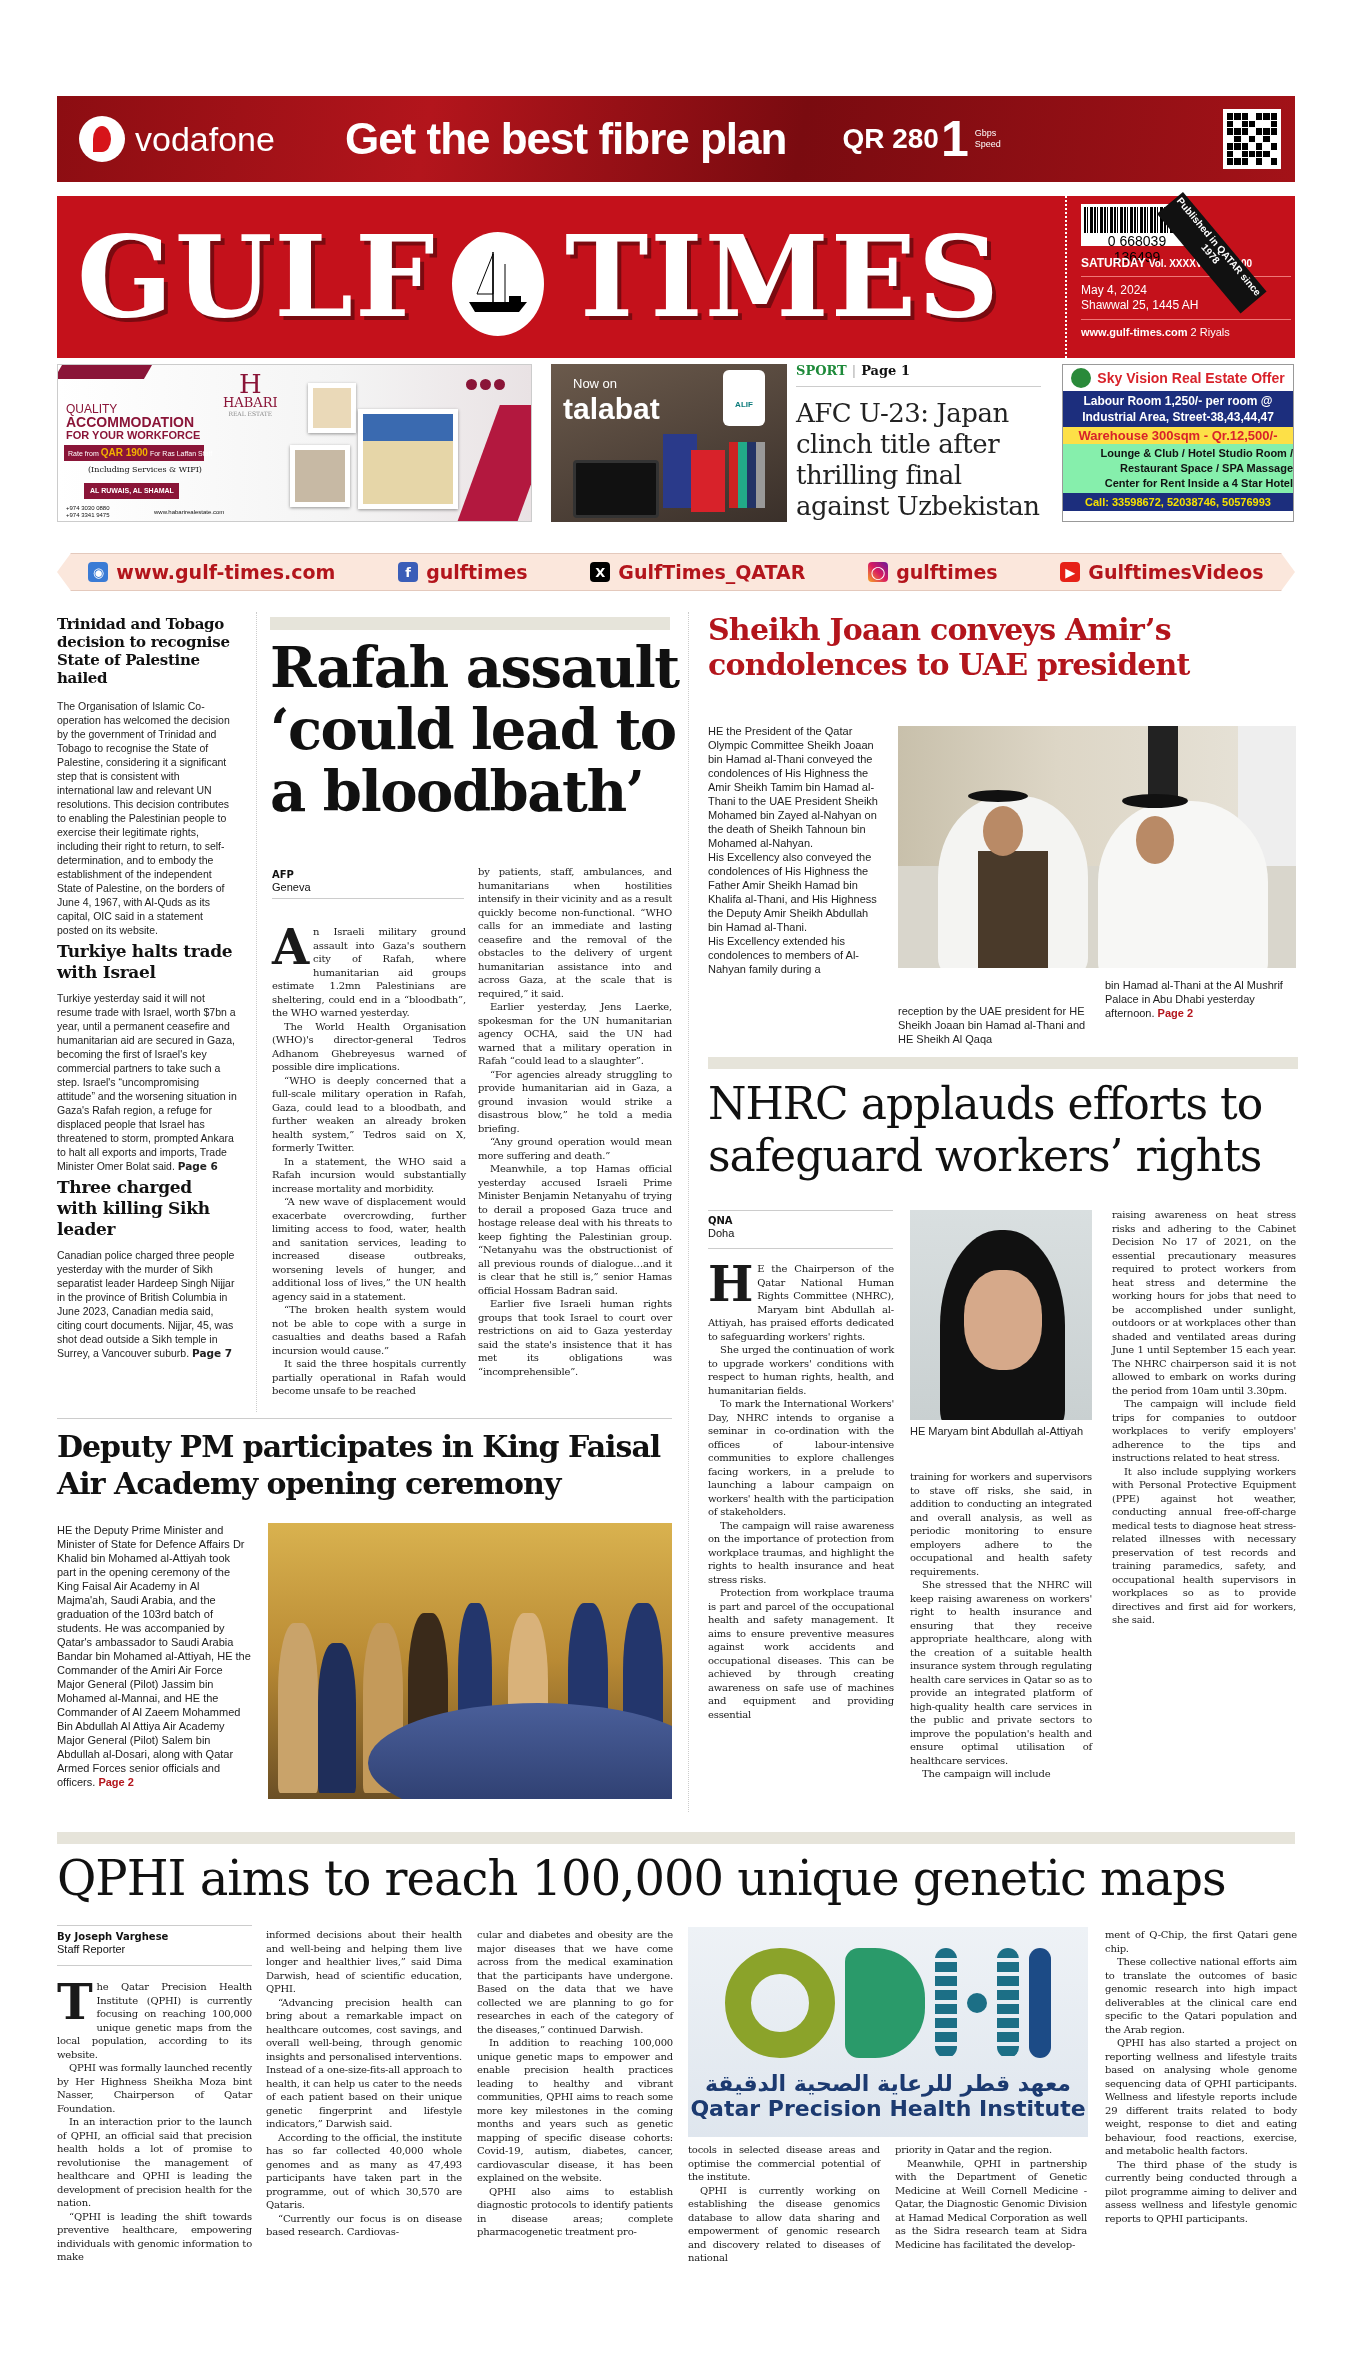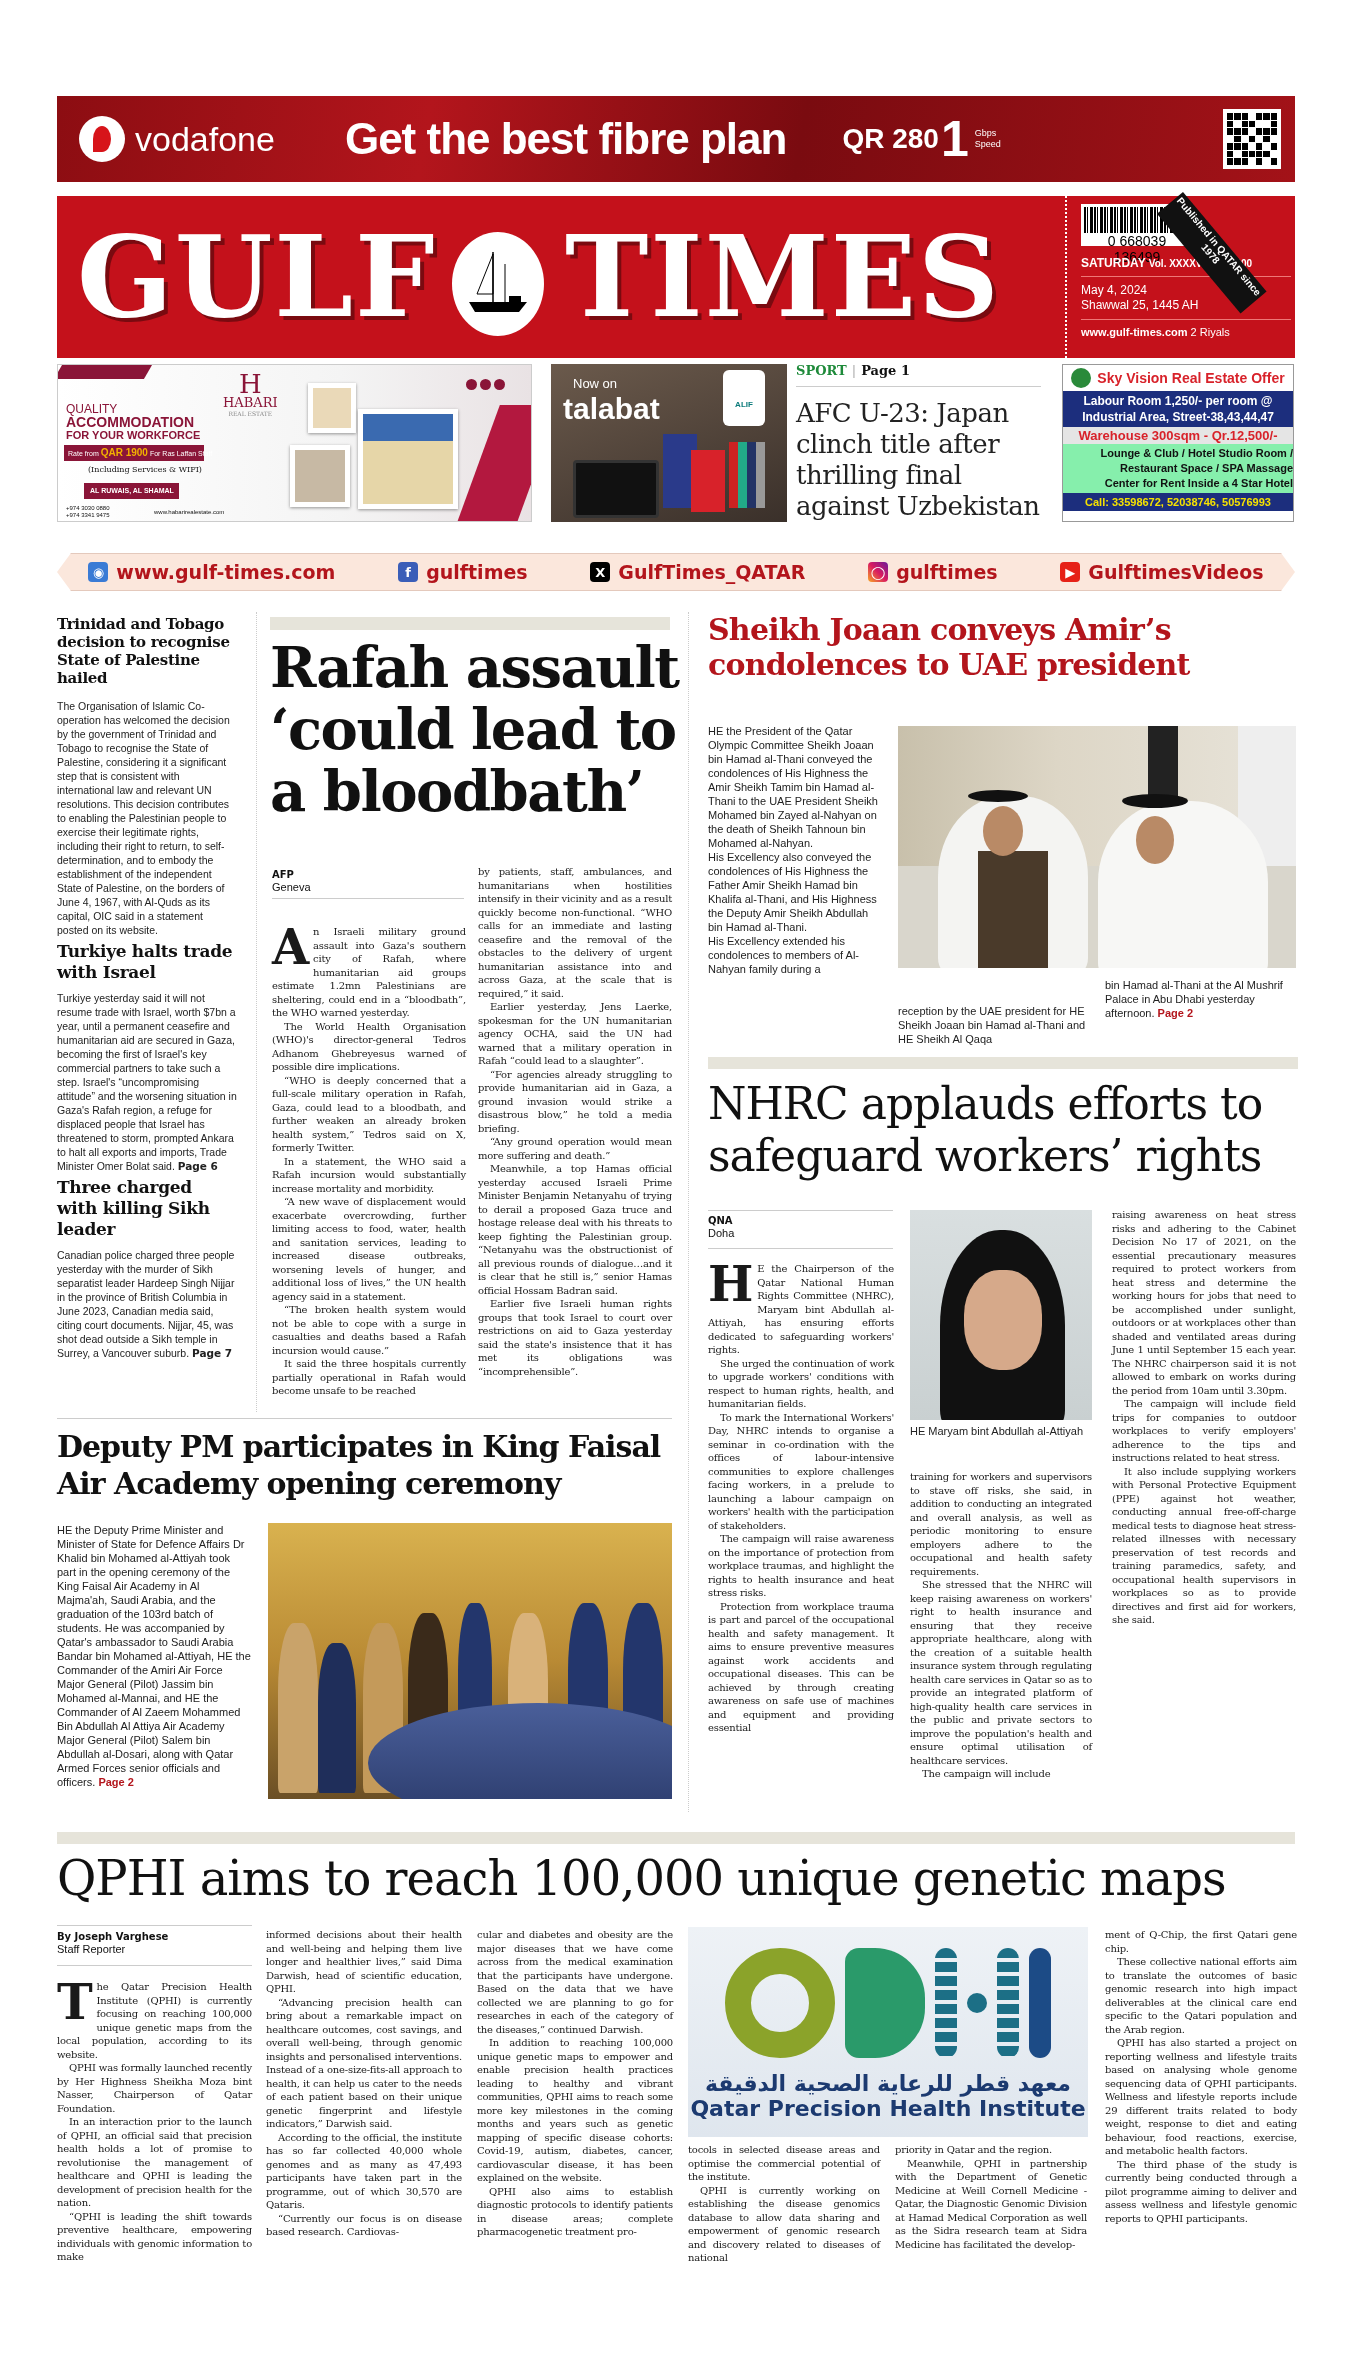--- a/index.html
+++ b/index.html
@@ -67,21 +67,21 @@
   .sport-kick { left: 796px; top: 363px; font-family: "DejaVu Serif", serif; font-size: 13px; font-weight: bold; }
   .sport-kick .s { color: #1e8a3a; }
   .sport-kick .sep { color: #aaa; font-weight: normal; margin: 0 5px; }
   .sport-rule { left: 796px; top: 386px; width: 245px; border-top: 1px solid #ccc; }
   .sport-head { left: 796px; top: 398px; width: 252px; font-family: "DejaVu Serif", serif; font-size: 26px; line-height: 31px; color: #222; font-weight: normal; letter-spacing: -0.5px; }
 
   .skyv { left: 1062px; top: 364px; width: 232px; height: 158px; border: 1px solid #999; font-family: "Liberation Sans", sans-serif; font-weight: bold; text-align: center; overflow:hidden; }
   .sv-top { height: 26px; background: #fff; color: #d8222a; font-size: 14px; line-height: 26px; display:flex; align-items:center; justify-content:center; gap: 6px; }
   .sv-top i { width: 20px; height: 20px; border-radius: 50%; background: #2a8a3a; display:block; }
   .sv-blue { background: #1c2e7d; color: #fff; font-size: 12px; line-height: 16px; padding: 2px 0; }
-  .sv-yellow { background: #e5e5e5; color: #d8222a; font-size: 13px; line-height: 17px; }
+  .sv-yellow { background: #fde047; color: #d8222a; font-size: 13px; line-height: 17px; }
   .sv-white { background: #86efac; color: #111; font-size: 11px; line-height: 15px; padding: 2px 0; text-align: right; }
   .sv-call { background: #1c2e7d; color: #f6e200; font-size: 11px; line-height: 18px; }
 
   
   .social { left: 57px; top: 553px; width: 1238px; height: 38px; background: #fbe7dc; border-top: 1px solid #e4c9bc; border-bottom: 1px solid #e4c9bc; display: flex; align-items: center; justify-content: space-around; font-family: "DejaVu Sans", sans-serif; font-weight: bold; color: #b3151c; font-size: 19px; clip-path: polygon(14px 0, calc(100% - 14px) 0, 100% 50%, calc(100% - 14px) 100%, 14px 100%, 0 50%); }
   .soc-item { display: flex; align-items: center; gap: 8px; }
   .soc-icon { width: 20px; height: 20px; border-radius: 4px; display:flex; align-items:center; justify-content:center; color:#fff; font-size: 13px; font-family: "DejaVu Sans", sans-serif; }
 
   
   .lcol { left: 57px; top: 615px; width: 180px; font-family: "Liberation Sans", sans-serif; }
@@ -361,21 +361,21 @@
 </div>
 <div class="abs joaan-cap" style="left:898px;top:1004px;width:195px;"><span>reception by the UAE president for HE Sheikh Joaan bin Hamad al-Thani and HE Sheikh Al Qaqa</span></div>
 <div class="abs joaan-cap" style="left:1105px;top:978px;width:195px;"><span>bin Hamad al-Thani at the Al Mushrif Palace in Abu Dhabi yesterday afternoon.</span> <span class="red">Page 2</span></div>
 
 <div class="abs nhrc-bar"></div>
 <div class="abs nhrc-head">NHRC applauds efforts to safeguard workers’ rights</div>
 <div class="abs hr" style="left:708px;top:1210px;width:185px;"></div>
 <div class="abs byline" style="left:708px;top:1214px;width:185px;"><b>QNA</b><span>Doha</span></div>
 <div class="abs hr" style="left:708px;top:1248px;width:185px;"></div>
 <div class="abs body-col" style="left:708px;top:1262px;width:186px;">
-  <p class="first"><span class="dropcap">H</span><span>E the Chairperson of the Qatar National Human Rights Committee (NHRC), Maryam bint Abdullah al-Attiyah, has ensuring efforts dedicated to safeguarding workers' rights.</span></p>
+  <p class="first"><span class="dropcap">H</span><span>E the Chairperson of the Qatar National Human Rights Committee (NHRC), Maryam bint Abdullah al-Attiyah, has praised efforts dedicated to safeguarding workers' rights.</span></p>
   <p>She urged the continuation of work to upgrade workers' conditions with respect to human rights, health, and humanitarian fields.</p>
   <p>To mark the International Workers' Day, NHRC intends to organise a seminar in co-ordination with the offices of labour-intensive communities to explore challenges facing workers, in a prelude to launching a labour campaign on workers' health with the participation of stakeholders.</p>
   <p>The campaign will raise awareness on the importance of protection from workplace traumas, and highlight the rights to health insurance and heat stress risks.</p>
   <p>Protection from workplace trauma is part and parcel of the occupational health and safety management. It aims to ensure preventive measures against work accidents and occupational diseases. This can be achieved by through creating awareness on safe use of machines and equipment and providing essential</p>
 </div>
 <div class="abs nhrc-photo">
   <div style="position:absolute;left:30px;top:20px;width:125px;height:200px;border-radius:48% 48% 10% 10%;background:#111;"></div>
   <div style="position:absolute;left:54px;top:60px;width:78px;height:100px;border-radius:45%;background:#d6a98a;"></div>
 </div>
 <div class="abs joaan-cap" style="left:910px;top:1424px;width:180px;">HE Maryam bint Abdullah al-Attiyah</div>

